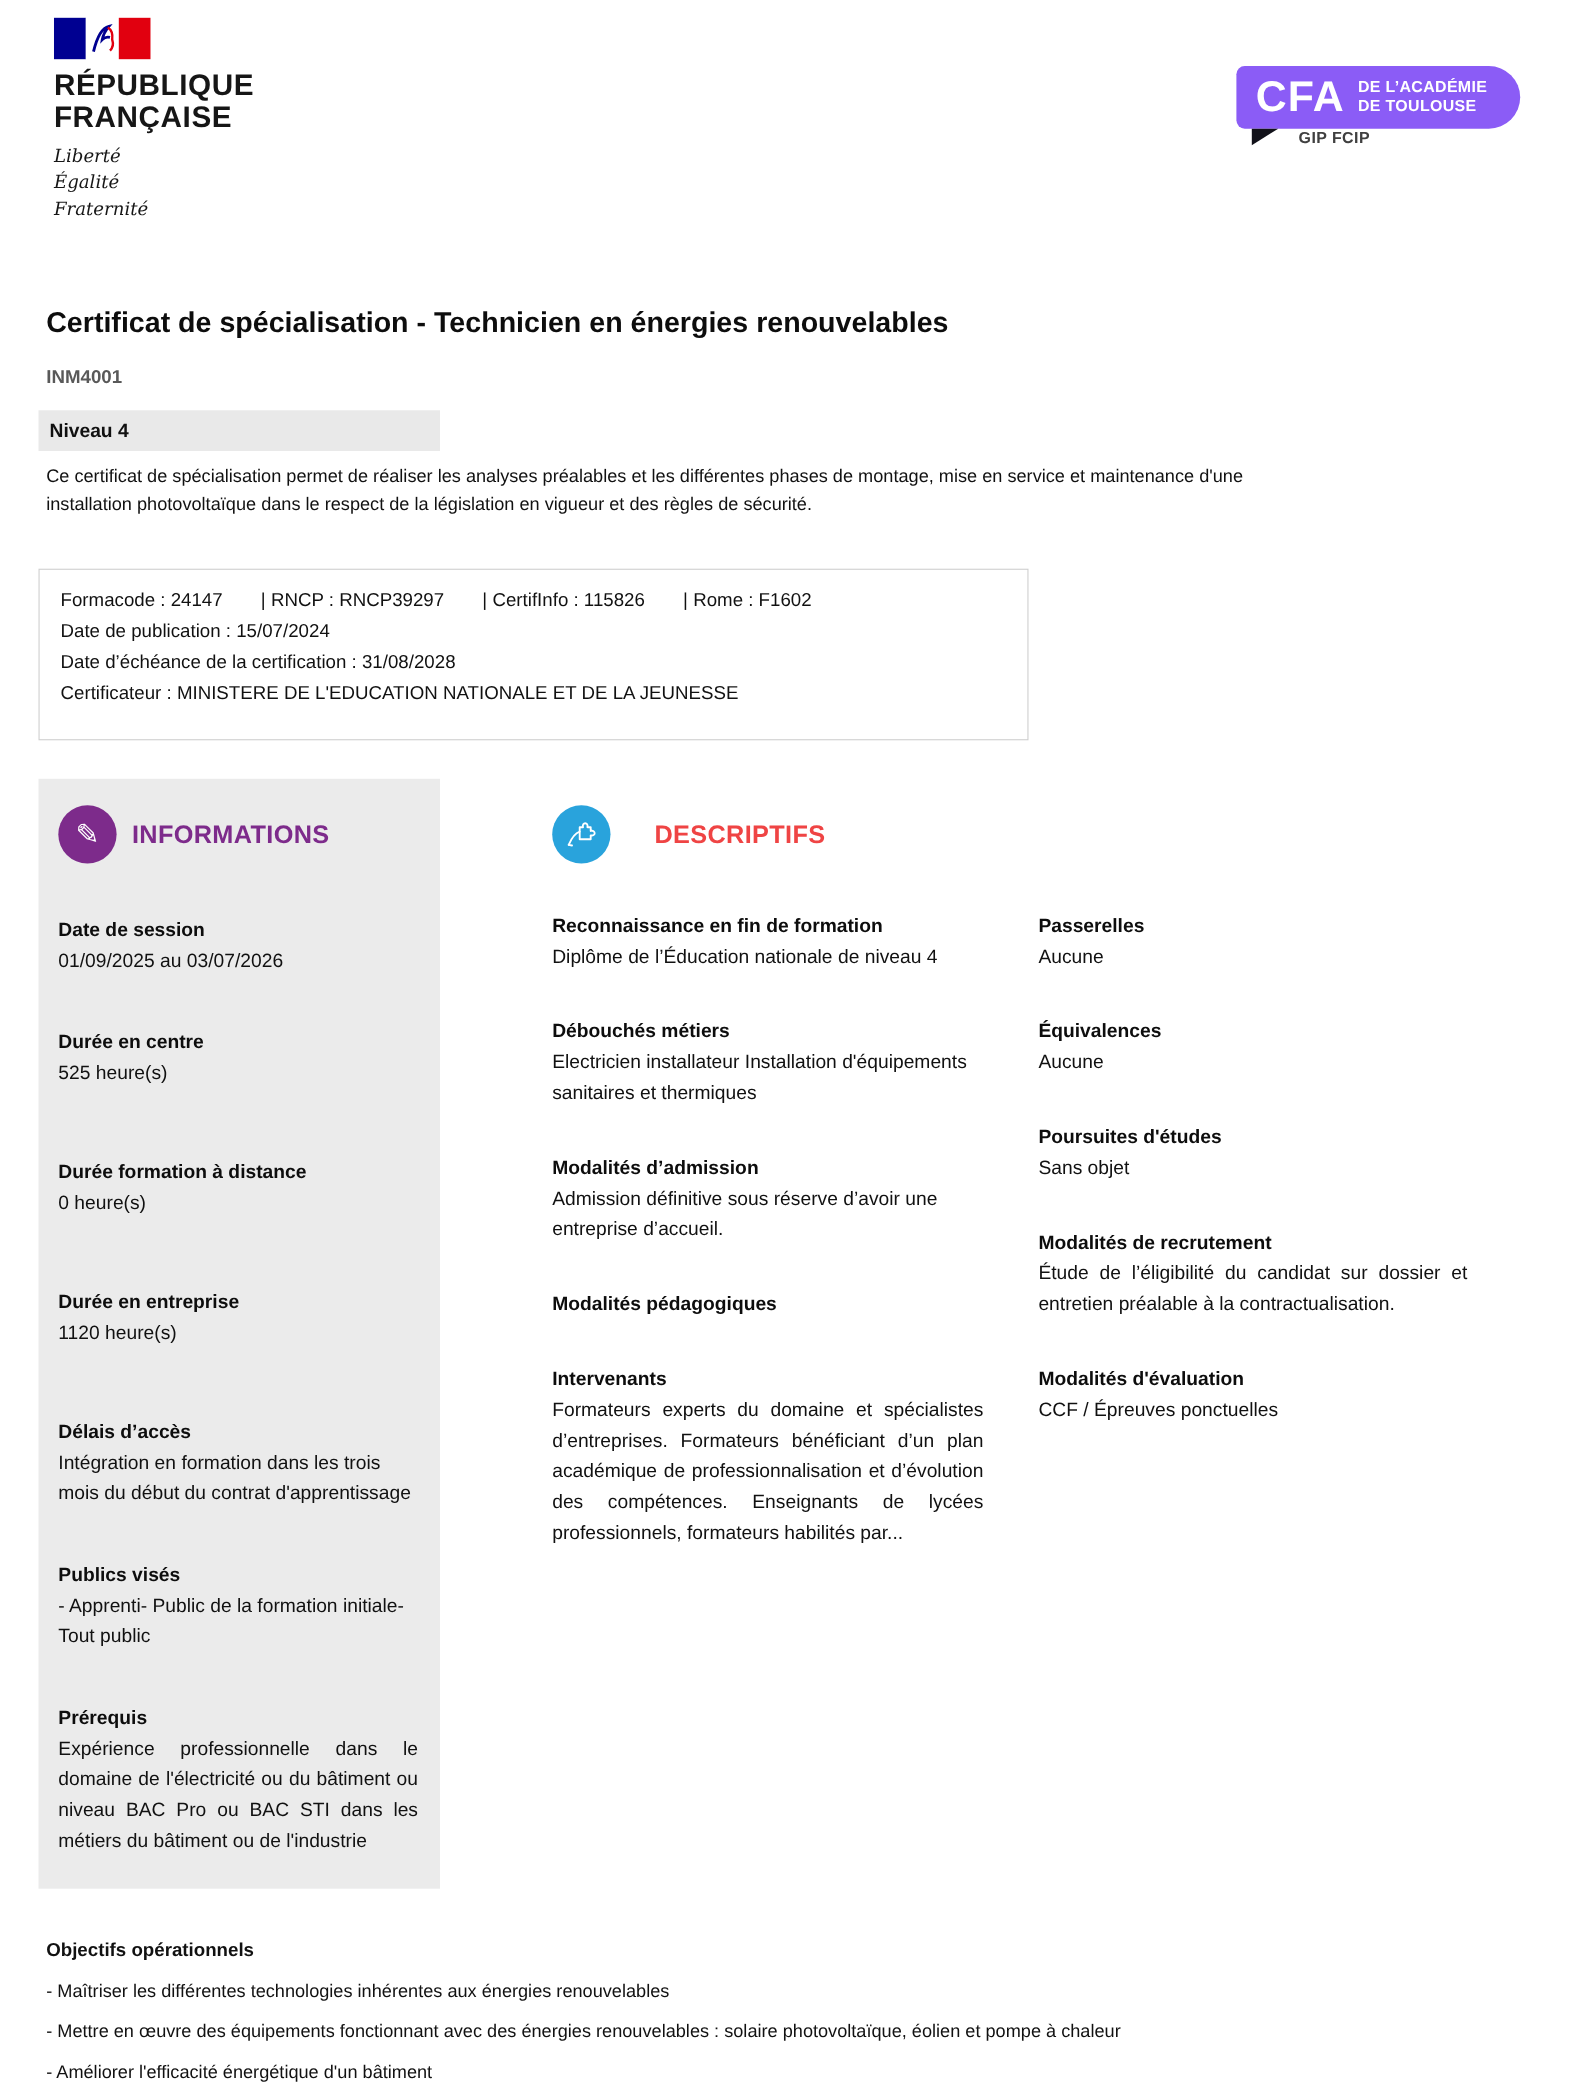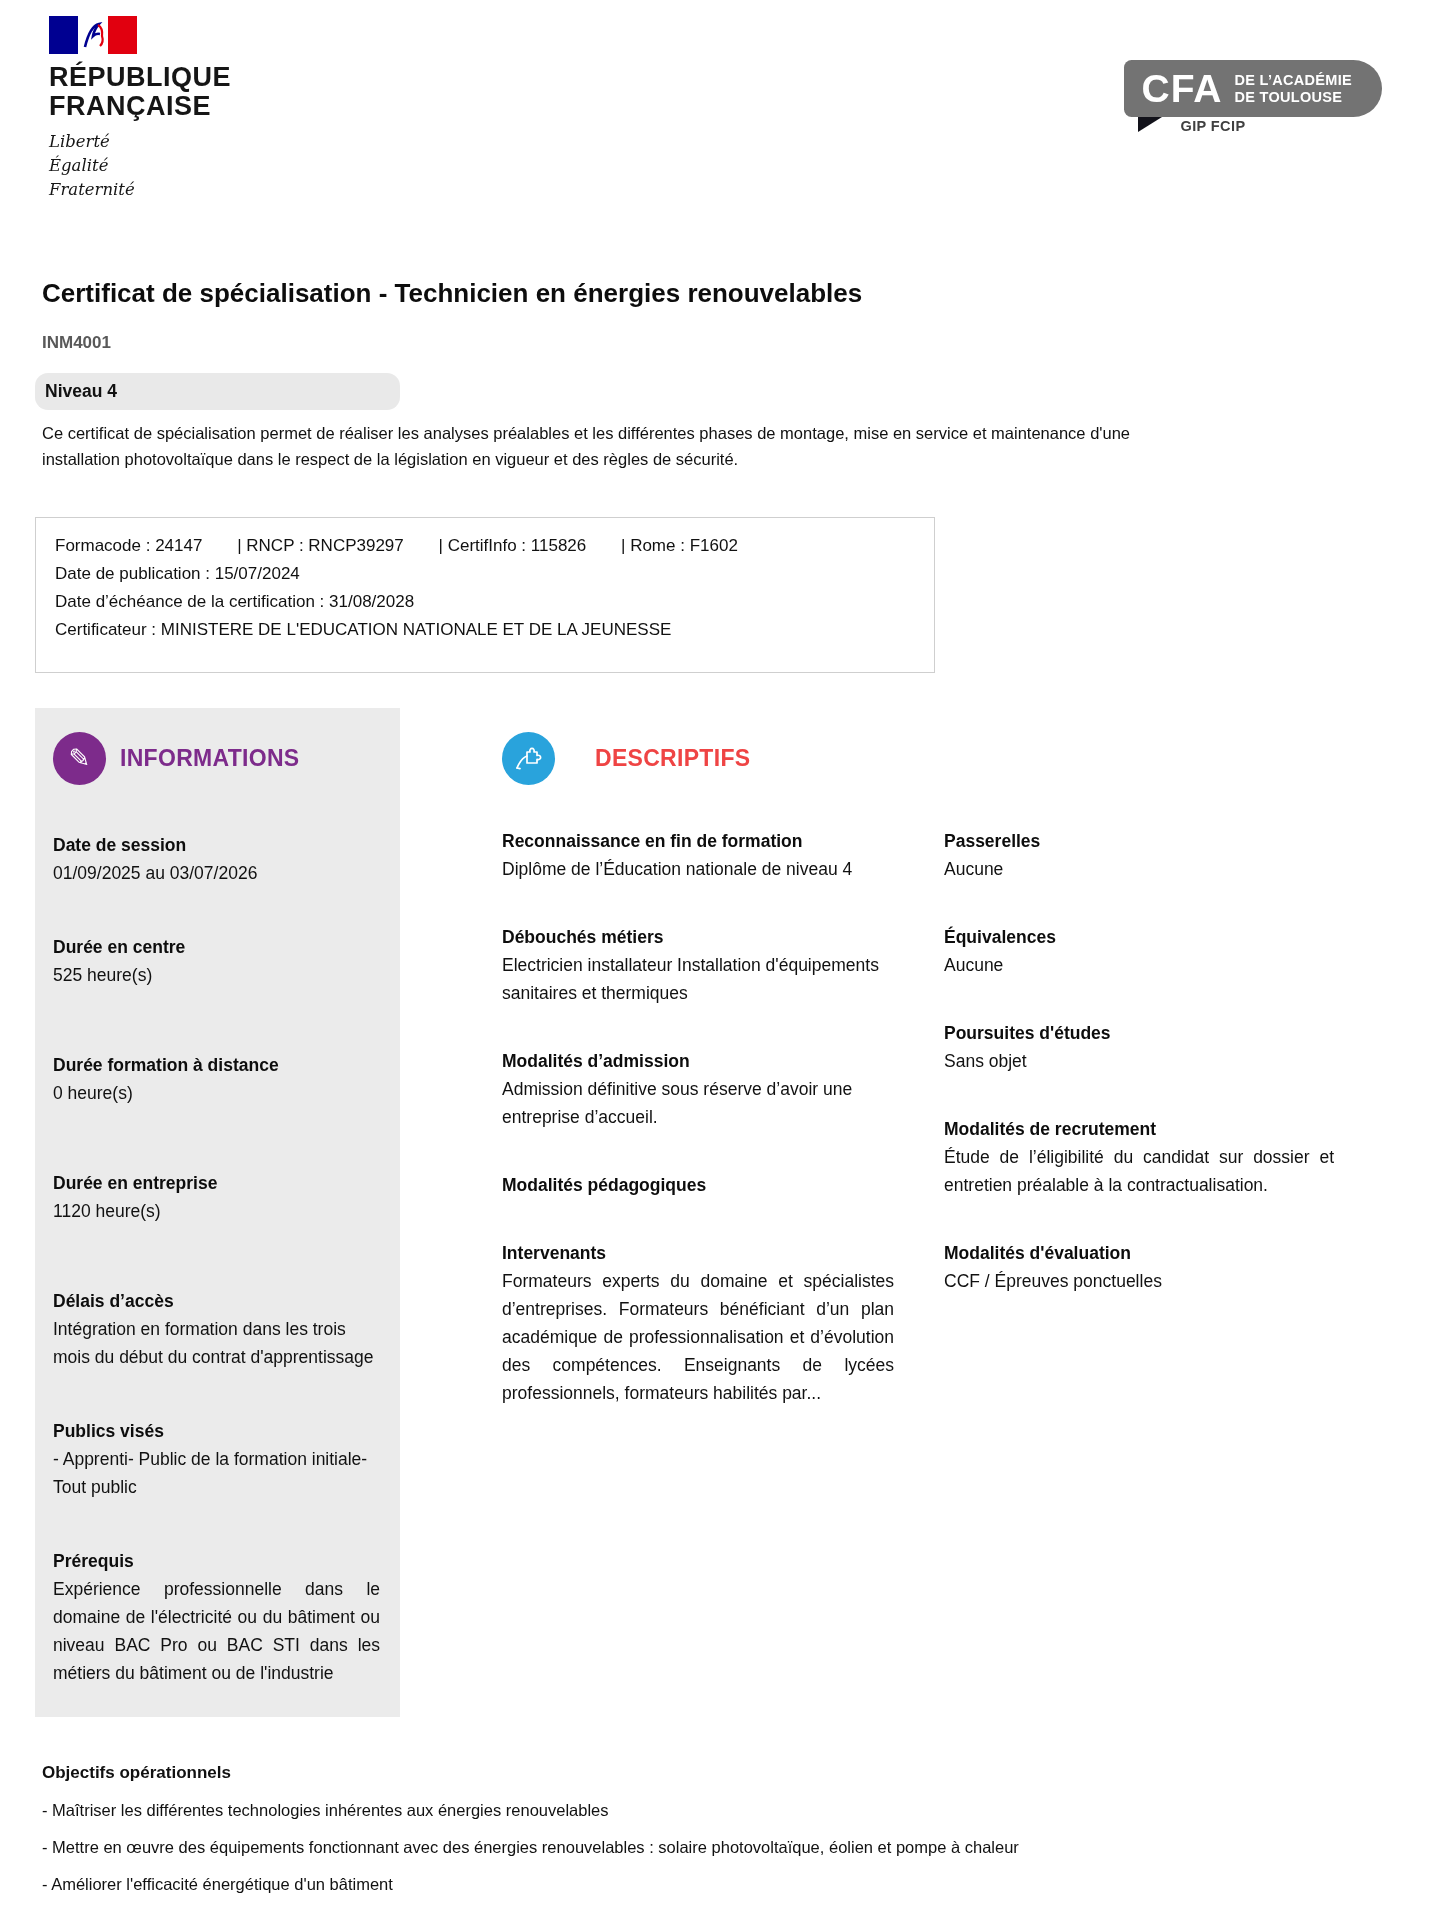--- a/index.html
+++ b/index.html
@@ -21,39 +21,39 @@
     letter-spacing: 0.5px; color: #161616; text-transform: uppercase;
   }
   .motto {
     margin-top: 10px;
     font-family: "DejaVu Serif", serif; font-style: italic;
     font-size: 16.5px; line-height: 1.45; color: #161616;
   }
   .cfa-logo { margin-top: 44px; }
   .cfa-pill {
     display: flex; align-items: center;
-    background: #737373; color: #ffffff;
+    background: #8b5cf6; color: #ffffff;
     height: 57px; padding: 0 30px 0 18px;
     border-radius: 8px 30px 30px 8px;
   }
   .cfa-acronym { font-size: 39px; font-weight: bold; letter-spacing: 1px; margin-right: 12px; line-height: 1; }
   .cfa-lines { font-size: 14.5px; font-weight: bold; line-height: 1.15; letter-spacing: 0.3px; }
   .cfa-sub-row { display: flex; align-items: flex-start; margin-top: 0; }
   .cfa-fold {
     width: 0; height: 0; margin-left: 14px;
     border-top: 15px solid #12121a; border-right: 24px solid transparent;
   }
   .cfa-sub { font-size: 14.5px; font-weight: bold; color: #404040; margin-left: 19px; margin-top: 1px; letter-spacing: 0.4px; }
 
   
   .doc-title { margin: 76px 42px 0 42px; font-size: 26px; font-weight: bold; color: #0d0d0d; }
   .doc-code { margin: 24px 42px 0 42px; font-size: 17px; font-weight: bold; color: #595959; }
   .level-badge {
     margin: 20px 0 0 35px; width: 365px; background: #e9e9e9;
-    padding: 8px 10px; font-size: 17.5px; font-weight: bold; color: #111; border-radius: 13px;
+    padding: 8px 10px; font-size: 17.5px; font-weight: bold; color: #111;
   }
   .description {
     margin: 10px 42px 0 42px; width: 1088px;
     font-size: 16.5px; line-height: 1.6; text-align: justify; color: #111;
   }
 
   
   .meta-box {
     margin: 44px 0 0 35px; width: 900px;
     border: 1px solid #cfcfcf; background: #ffffff;

